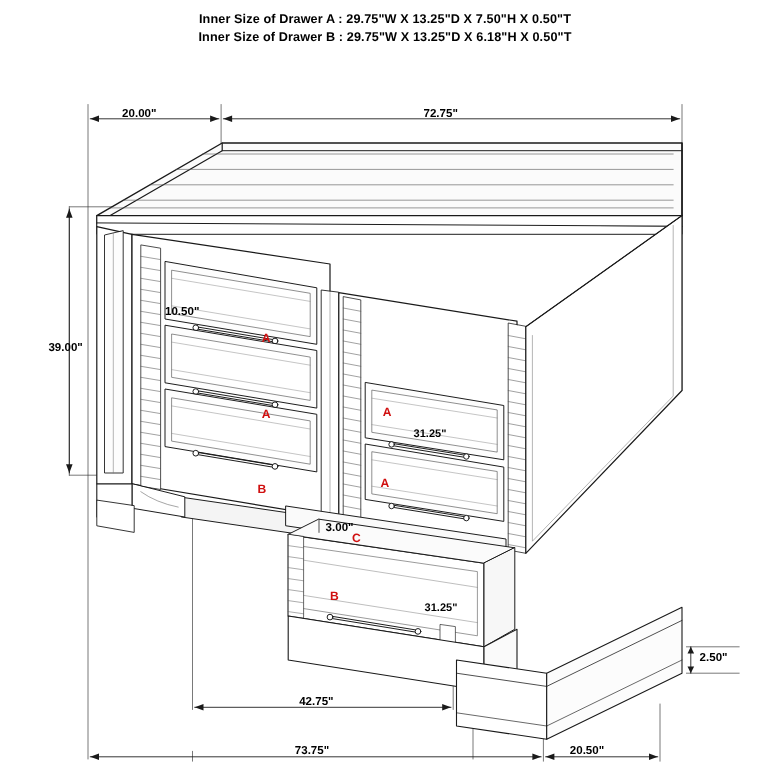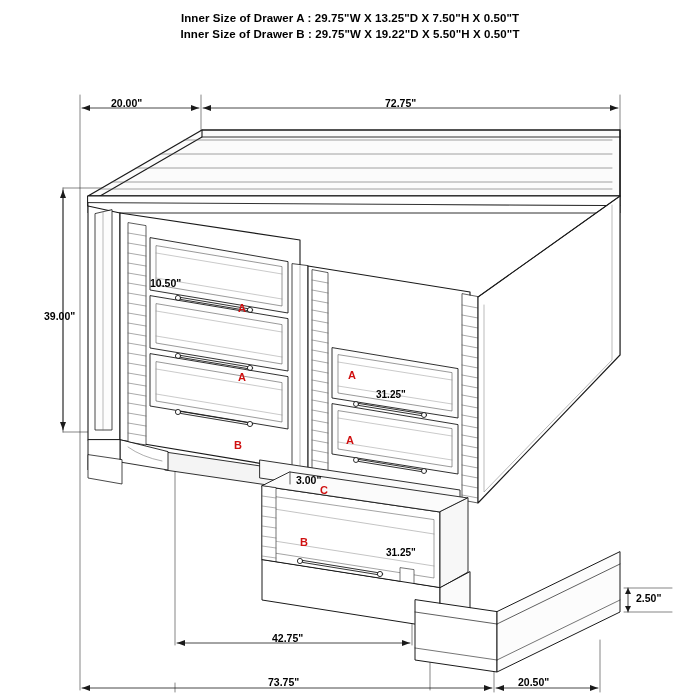--- a/index.html
+++ b/index.html
@@ -62,21 +62,21 @@
   }
   svg { display:block; }
 </style>
 </head>
 <body>
 
 <div id="root">
 
   <div class="spec-block">
     <span class="spec-line">Inner Size of Drawer A : 29.75"W X 13.25"D X 7.50"H X 0.50"T</span>
-    <span class="spec-line">Inner Size of Drawer B : 29.75"W X 19.22"D X 5.50"H X 0.50"T</span>
+    <span class="spec-line">Inner Size of Drawer B : 29.75"W X 13.25"D X 6.18"H X 0.50"T</span>
   </div>
 
   <svg class="drawing" width="700" height="700" viewBox="0 0 700 700">
     <g fill="none" stroke="#1a1a1a" stroke-width="1" stroke-linejoin="round" stroke-linecap="round">
 
       <g stroke-width="0.6" stroke="#333">
         <line x1="80" y1="95" x2="80" y2="690"></line>
         <line x1="201" y1="95" x2="201" y2="150"></line>
         <line x1="620" y1="95" x2="620" y2="355"></line>
         <line x1="63" y1="188" x2="108" y2="188"></line>

